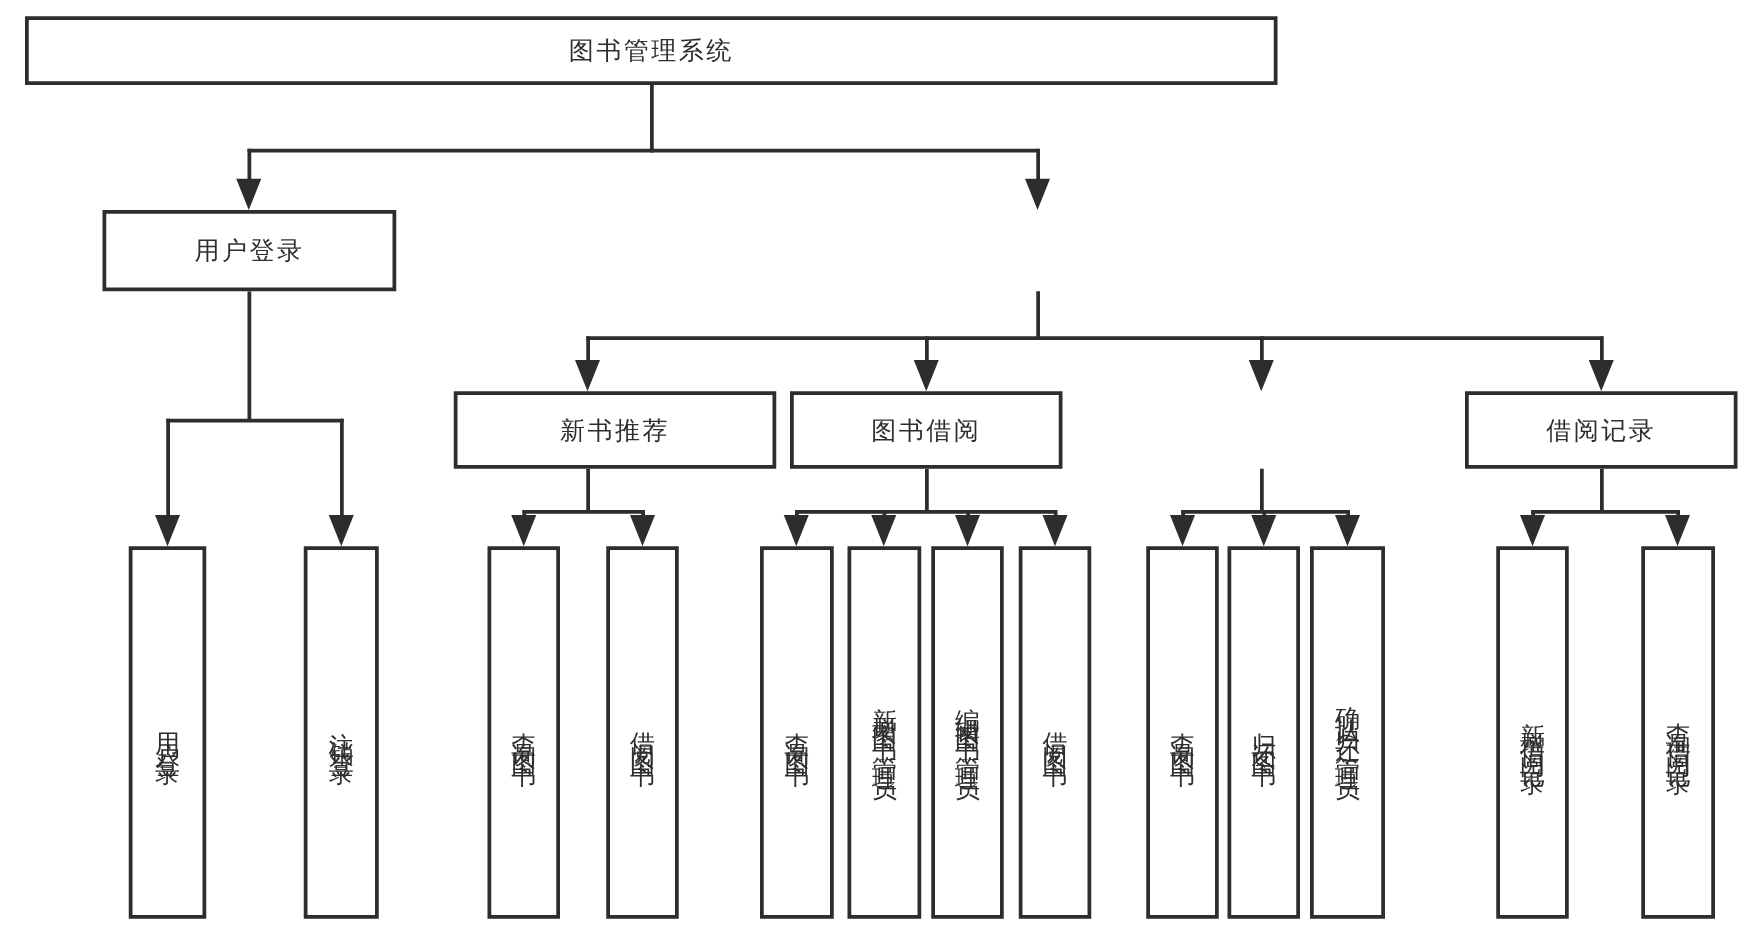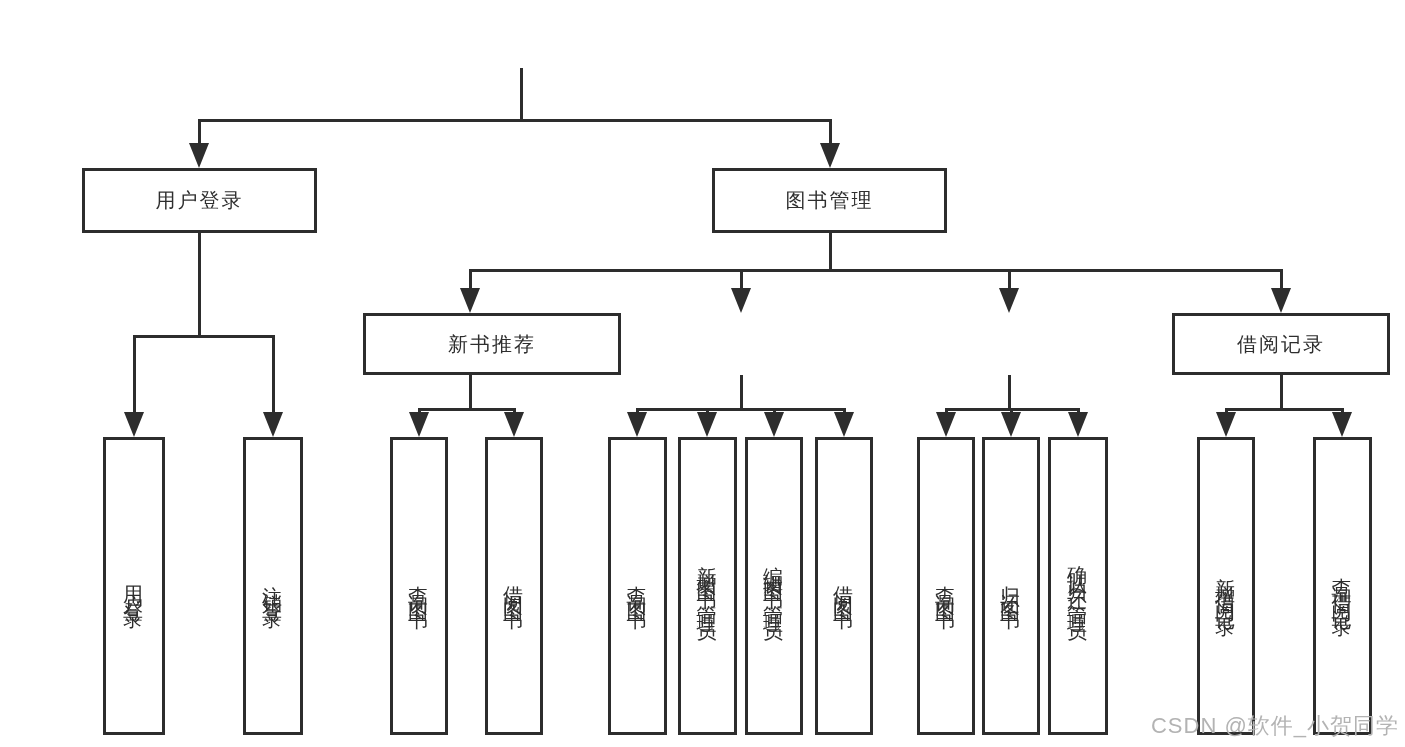--- a/index.html
+++ b/index.html
@@ -85,39 +85,39 @@
   <div class="ah" style="left:627px;top:412px"></div>
   <div class="ah" style="left:697px;top:412px"></div>
   <div class="ah" style="left:764px;top:412px"></div>
   <div class="ah" style="left:834px;top:412px"></div>
   <div class="ah" style="left:936px;top:412px"></div>
   <div class="ah" style="left:1001px;top:412px"></div>
   <div class="ah" style="left:1068px;top:412px"></div>
   <div class="ah" style="left:1216px;top:412px"></div>
   <div class="ah" style="left:1332px;top:412px"></div>
 
+  <div class="box" style="left:20px;top:13px;width:1002px;height:55px">图书管理系统</div>
 
   <div class="box" style="left:82px;top:168px;width:235px;height:65px">用户登录</div>
-  <div class="box" style="left:712px;top:168px;width:235px;height:65px">图书管理</div>
 
   <div class="box" style="left:363px;top:313px;width:258px;height:62px">新书推荐</div>
+  <div class="box" style="left:632px;top:313px;width:218px;height:62px">图书借阅</div>
   <div class="box" style="left:1172px;top:313px;width:218px;height:62px">借阅记录</div>
 
   <div class="box leaf" style="left:103px;top:437px;width:62px;height:298px">用户登录</div>
   <div class="box leaf" style="left:243px;top:437px;width:60px;height:298px">注销登录</div>
 
   <div class="box leaf" style="left:390px;top:437px;width:58px;height:298px">查询图书</div>
   <div class="box leaf" style="left:485px;top:437px;width:58px;height:298px">借阅图书</div>
 
   <div class="box leaf" style="left:608px;top:437px;width:59px;height:298px">查询图书</div>
   <div class="box leaf" style="left:678px;top:437px;width:59px;height:298px">新增图书（管理员）</div>
   <div class="box leaf" style="left:745px;top:437px;width:58px;height:298px">编辑图书（管理员）</div>
   <div class="box leaf" style="left:815px;top:437px;width:58px;height:298px">借阅图书</div>
 
   <div class="box leaf" style="left:917px;top:437px;width:58px;height:298px">查询图书</div>
   <div class="box leaf" style="left:982px;top:437px;width:58px;height:298px">归还图书</div>
   <div class="box leaf" style="left:1048px;top:437px;width:60px;height:298px">确认归还（管理员）</div>
 
   <div class="box leaf" style="left:1197px;top:437px;width:58px;height:298px">新增借阅记录</div>
   <div class="box leaf" style="left:1313px;top:437px;width:59px;height:298px">查询借阅记录</div>
 
-  <div class="watermark">CSDN @软件_小贺同学</div>
 </div>
 
 </body></html>

